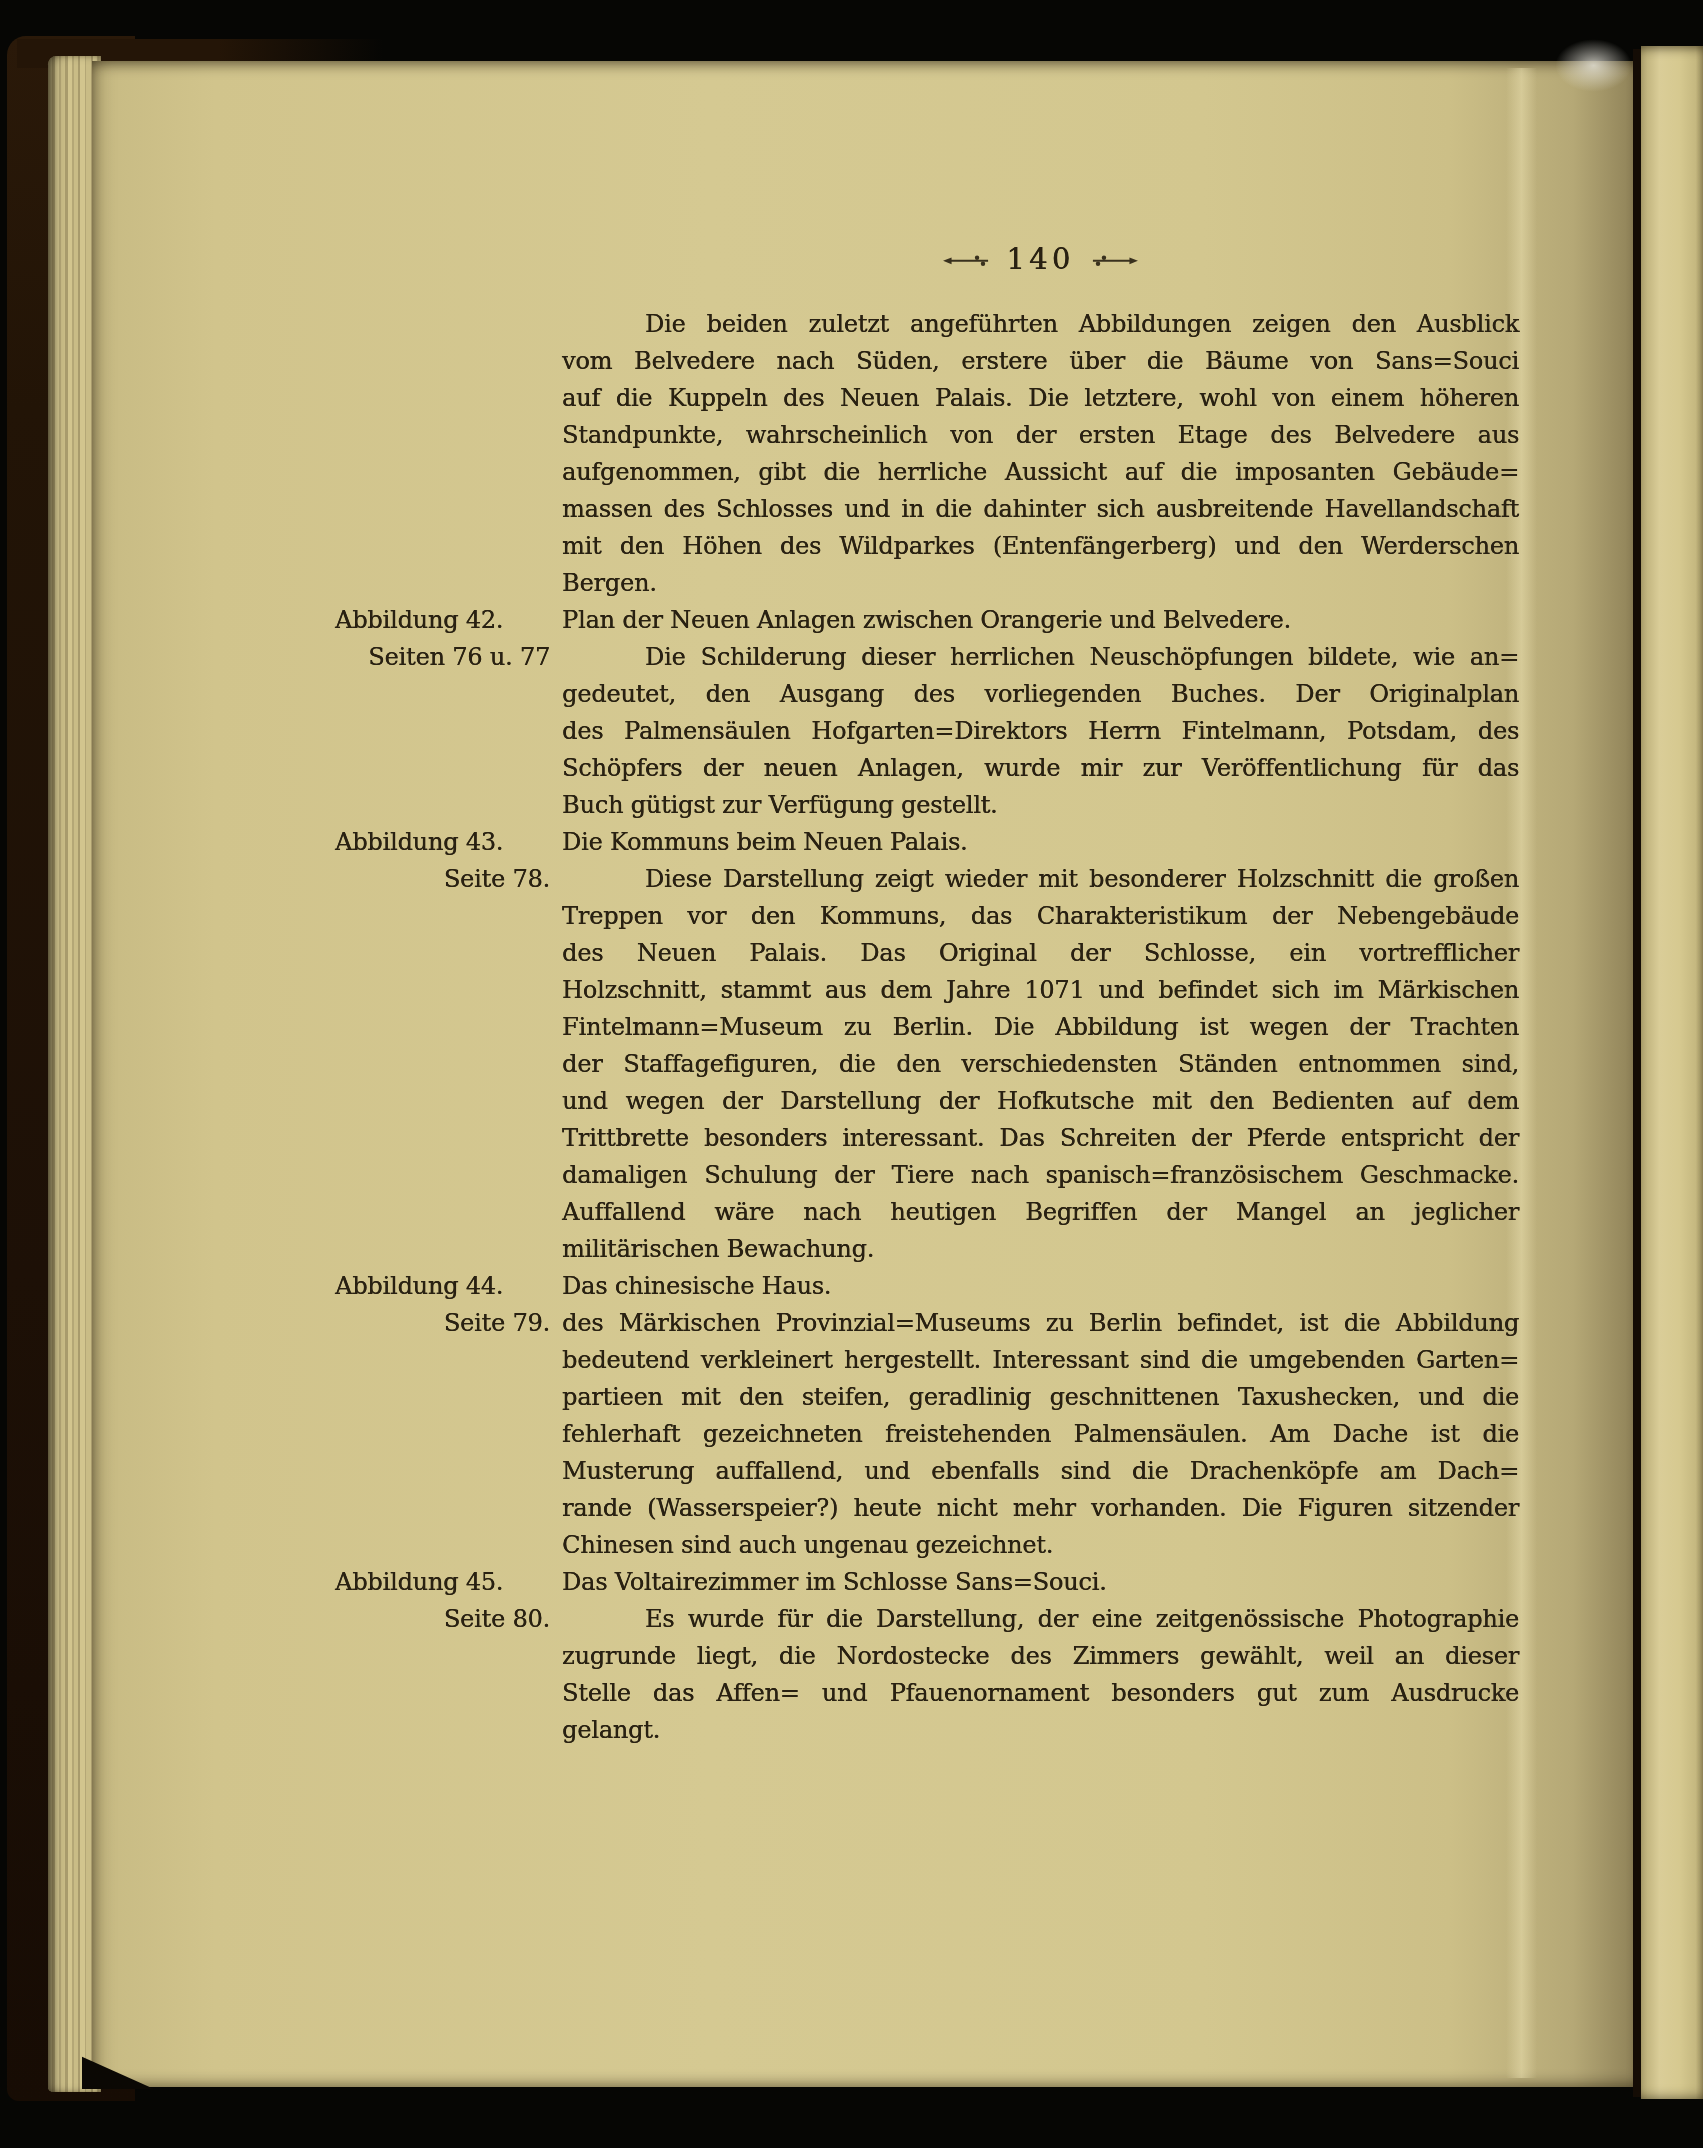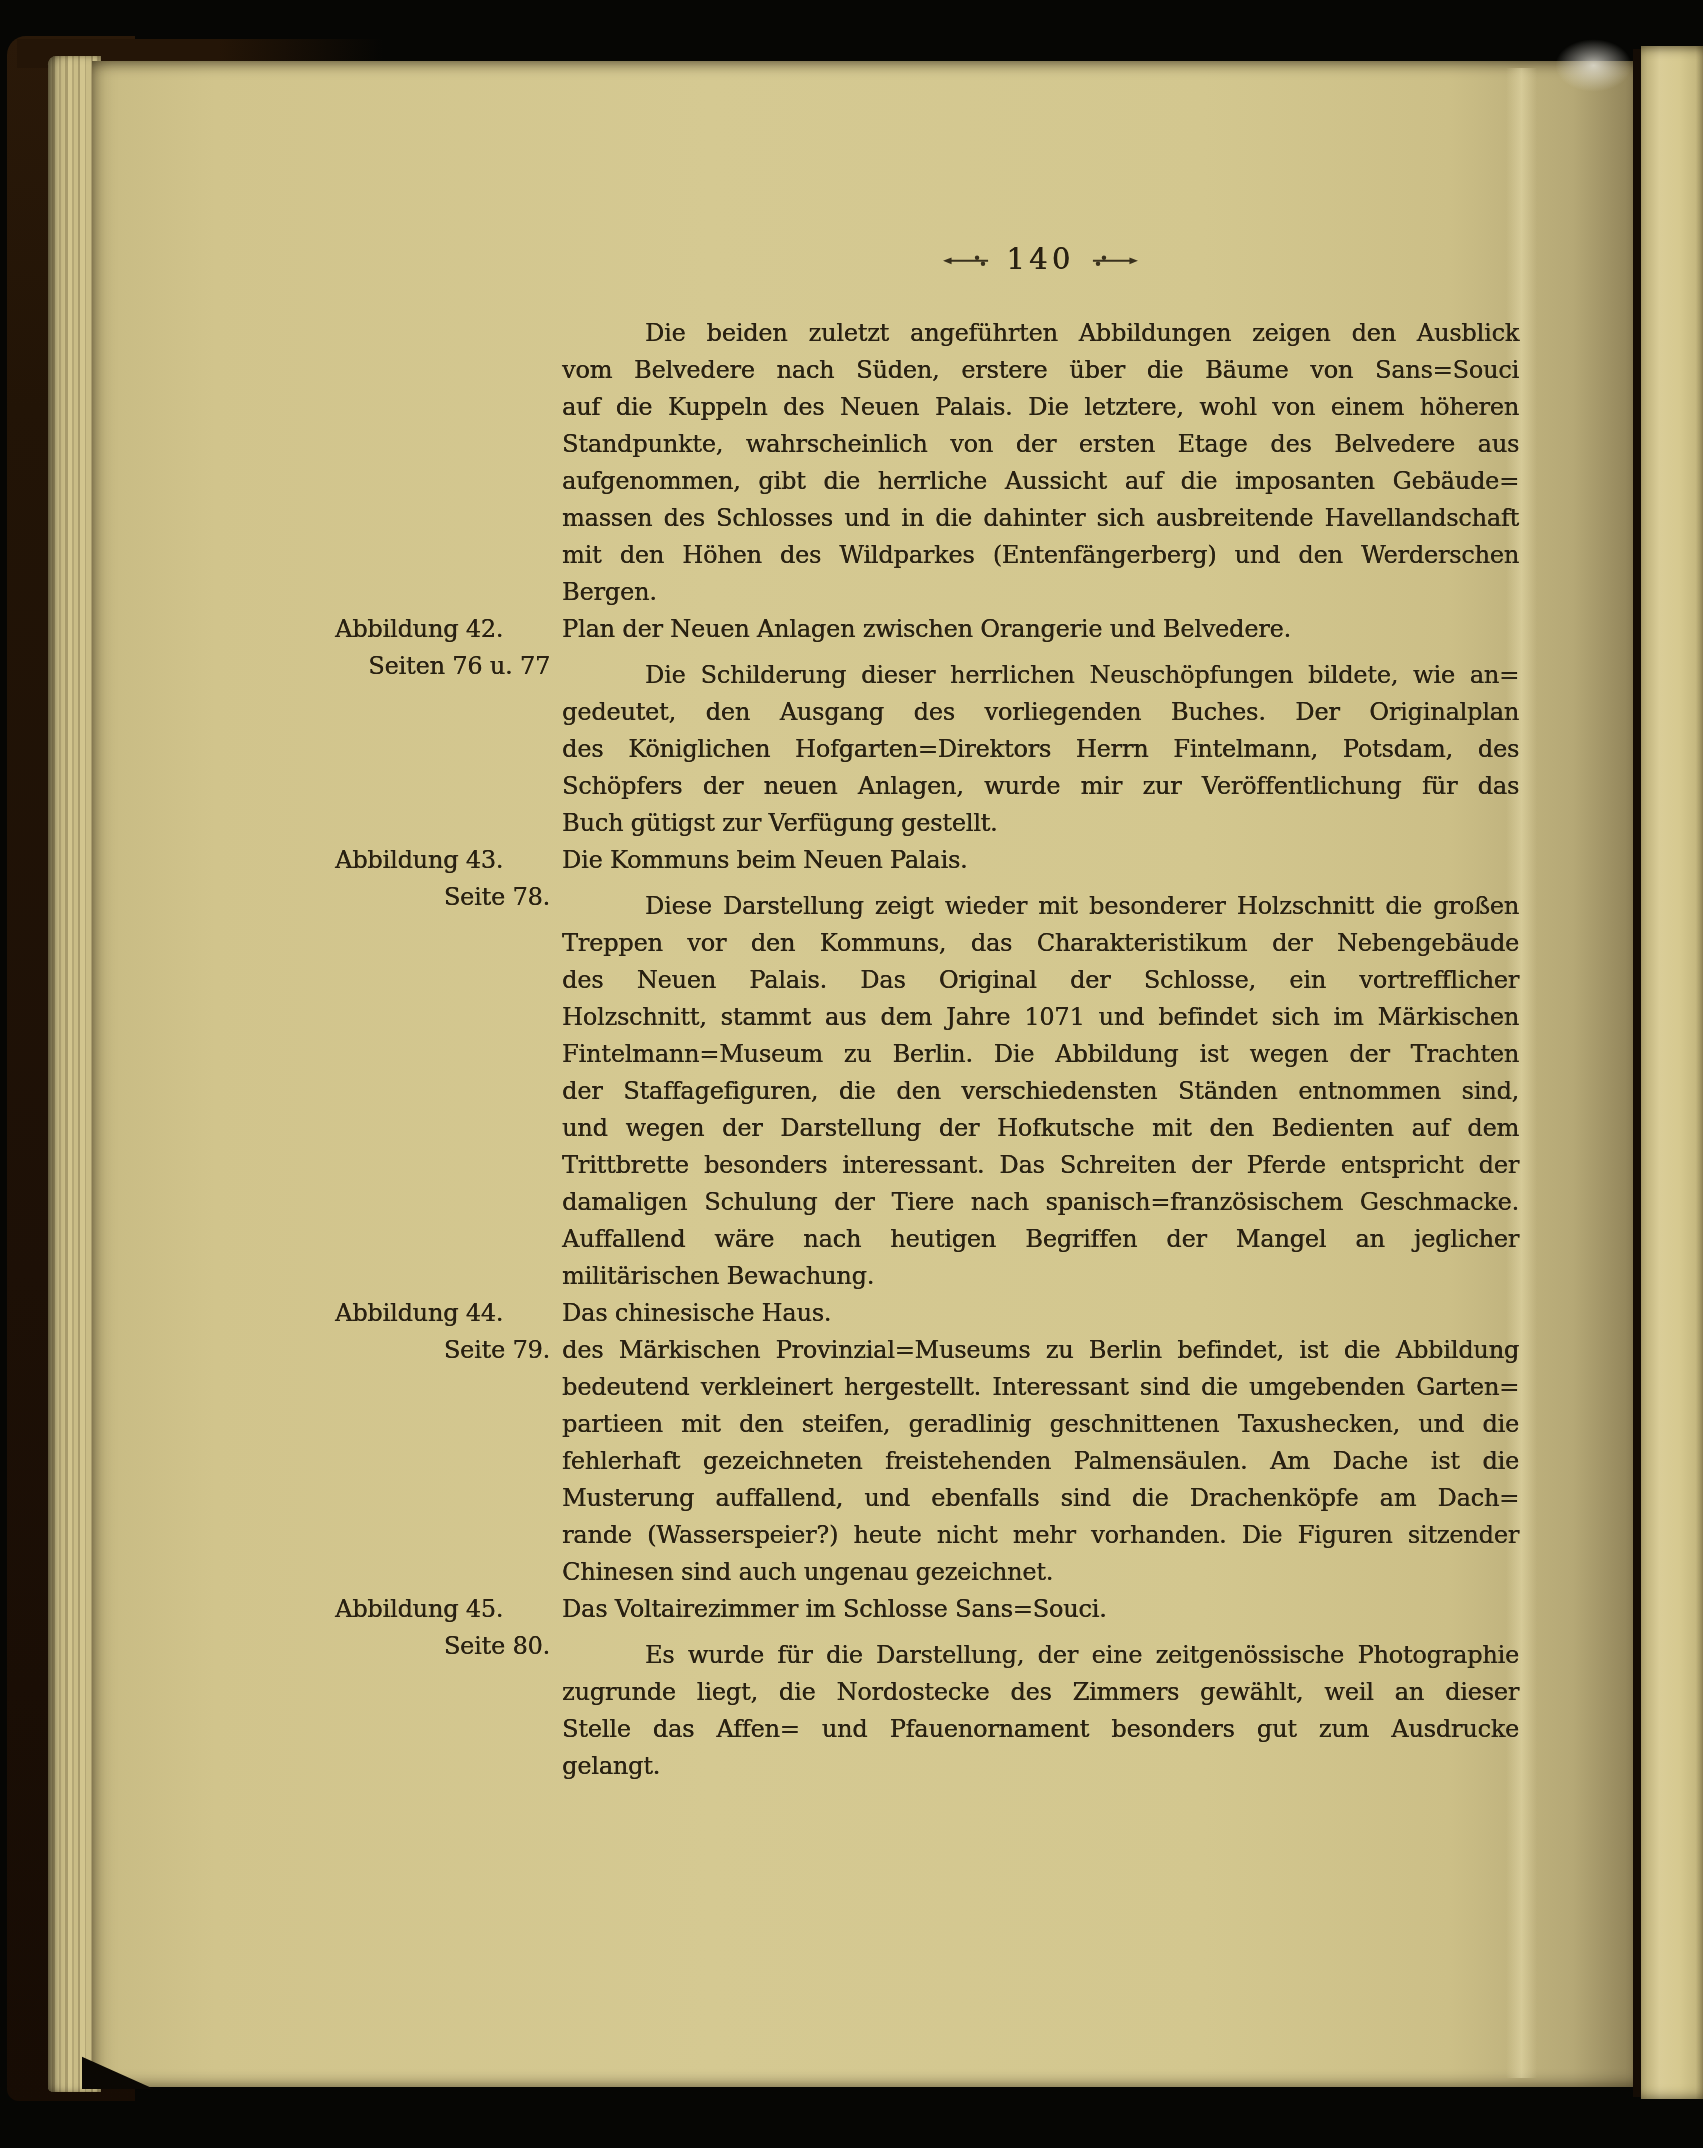--- a/index.html
+++ b/index.html
@@ -79,21 +79,21 @@
     position: absolute; left: 470px; top: 245px; width: 957px;
     font-size: 24px; line-height: 37px; letter-spacing: -0.2px;
     text-shadow: 0.3px 0 0 #292112;
   }
   .entry { position: relative; }
   .labels { position: absolute; left: -227px; top: 0; width: 215px; }
   .label-1 { text-align: left; white-space: nowrap; }
   .label-2 { text-align: right; white-space: nowrap; }
   .line { text-align: justify; text-align-last: justify; }
   .line.heading, .line.last { text-align-last: left; }
-  .line.indent { text-indent: 83px; margin-top: 9px; }
+  .line.indent { text-indent: 83px; }
 </style>
 </head>
 <body>
 
 <div class="scan">
   <div class="book-cover"></div>
   <div class="cover-top"></div>
   <div class="page-stack"></div>
   <div class="main-page"></div>
   <div class="gutter-light"></div>
@@ -132,21 +132,21 @@
           <div class="line last">Bergen.</div>
         </div>
         <div class="entry">
           <div class="labels">
             <div class="label-1">Abbildung 42.</div>
             <div class="label-2">Seiten 76 u. 77</div>
           </div>
           <div class="line heading">Plan der Neuen Anlagen zwischen Orangerie und Belvedere.</div>
           <div class="line indent">Die Schilderung dieser herrlichen Neuschöpfungen bildete, wie an=</div>
           <div class="line">gedeutet, den Ausgang des vorliegenden Buches. Der Originalplan</div>
-          <div class="line">des Königlichen Hofgarten=Direktors Herrn Fintelmann, Potsdam, des</div>
+          <div class="line">des Palmensäulen Hofgarten=Direktors Herrn Fintelmann, Potsdam, des</div>
           <div class="line">Schöpfers der neuen Anlagen, wurde mir zur Veröffentlichung für das</div>
           <div class="line last">Buch gütigst zur Verfügung gestellt.</div>
         </div>
         <div class="entry">
           <div class="labels">
             <div class="label-1">Abbildung 43.</div>
             <div class="label-2">Seite 78.</div>
           </div>
           <div class="line heading">Die Kommuns beim Neuen Palais.</div>
           <div class="line indent">Diese Darstellung zeigt wieder mit besonderer Holzschnitt die großen</div>

